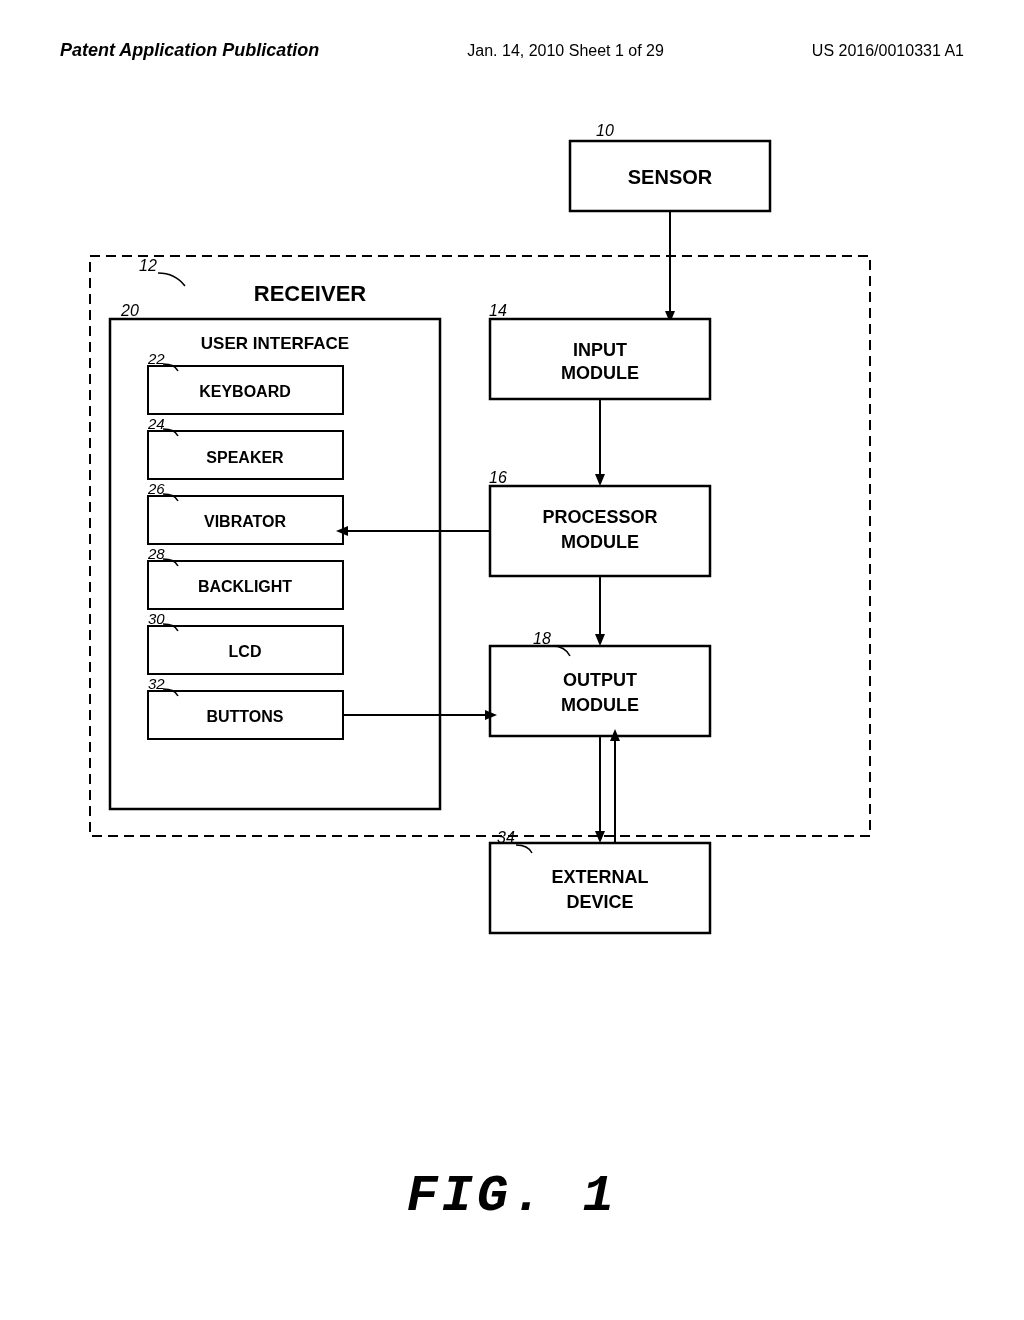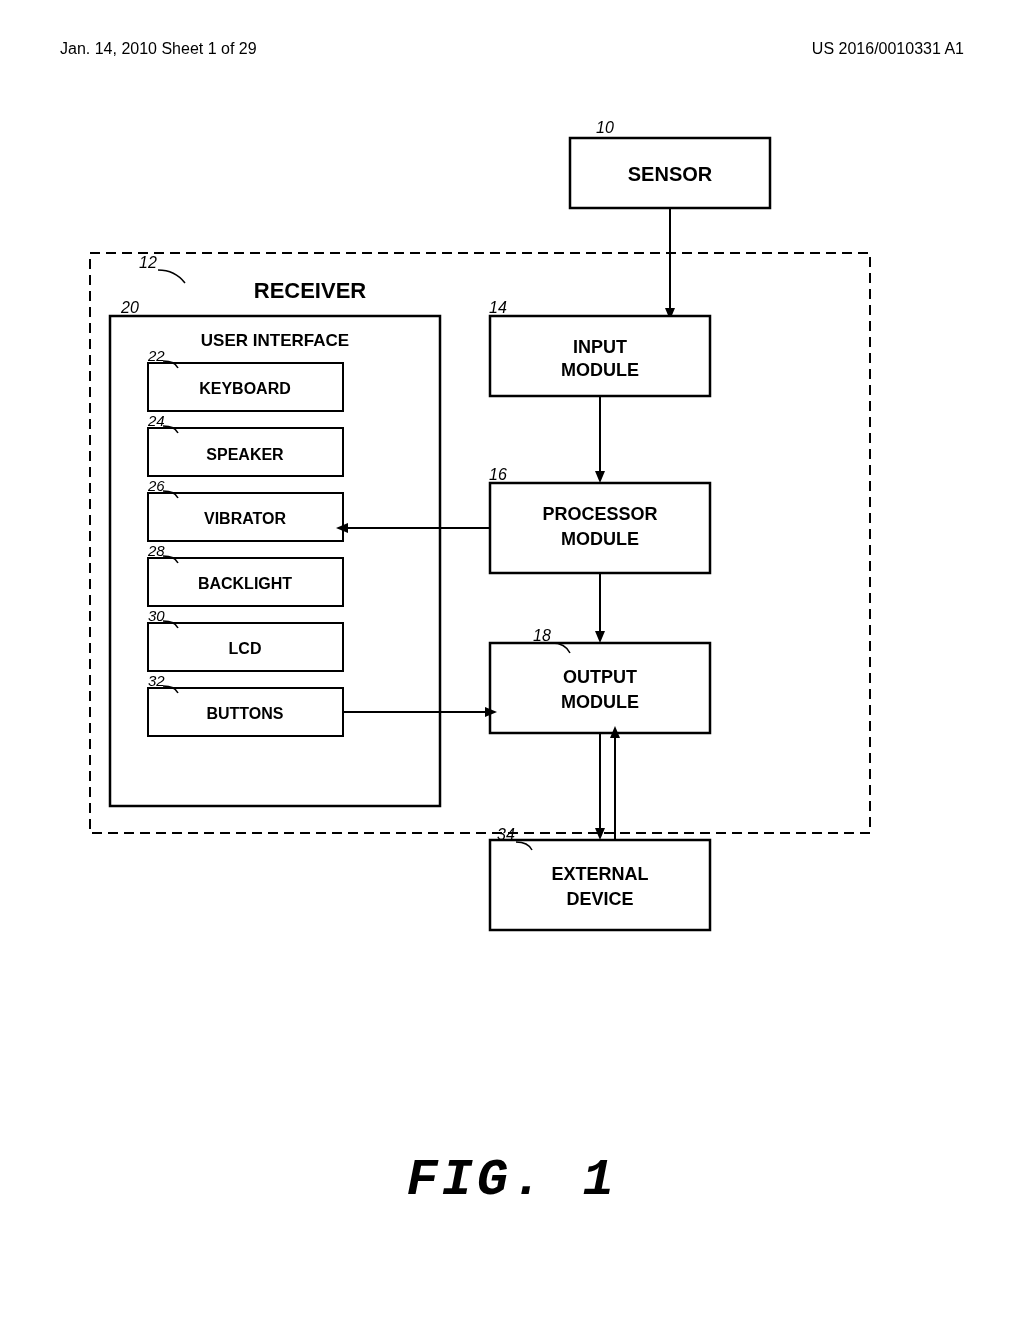--- a/index.html
+++ b/index.html
@@ -44,34 +44,35 @@
       position: absolute;
       left: 0;
       top: 0;
       width: 100%;
       height: 100%;
     }
 
     
     .fig-label {
       position: absolute;
-      bottom: 110px;
+      bottom: 94px;
       left: 50%;
       transform: translateX(-50%);
       font-size: 52px;
       font-style: italic;
       font-weight: bold;
       font-family: 'Courier New', monospace;
       letter-spacing: 4px;
     }
   </style>
 </head>
 <body>
 
 <div class="header">
+  <span class="header-left">Patent Application Publication</span>
   <span class="header-center">Jan. 14, 2010  Sheet 1 of 29</span>
   <span class="header-right">US 2016/0010331 A1</span>
 </div>
 
 <div class="diagram-area">
   <svg class="diagram" viewBox="0 0 1024 900">
 
     <rect x="570" y="40" width="200" height="70" fill="white" stroke="black" stroke-width="2.5"></rect>
     <text x="670" y="83" text-anchor="middle" font-size="20" font-family="Arial" font-weight="bold">SENSOR</text>
 

